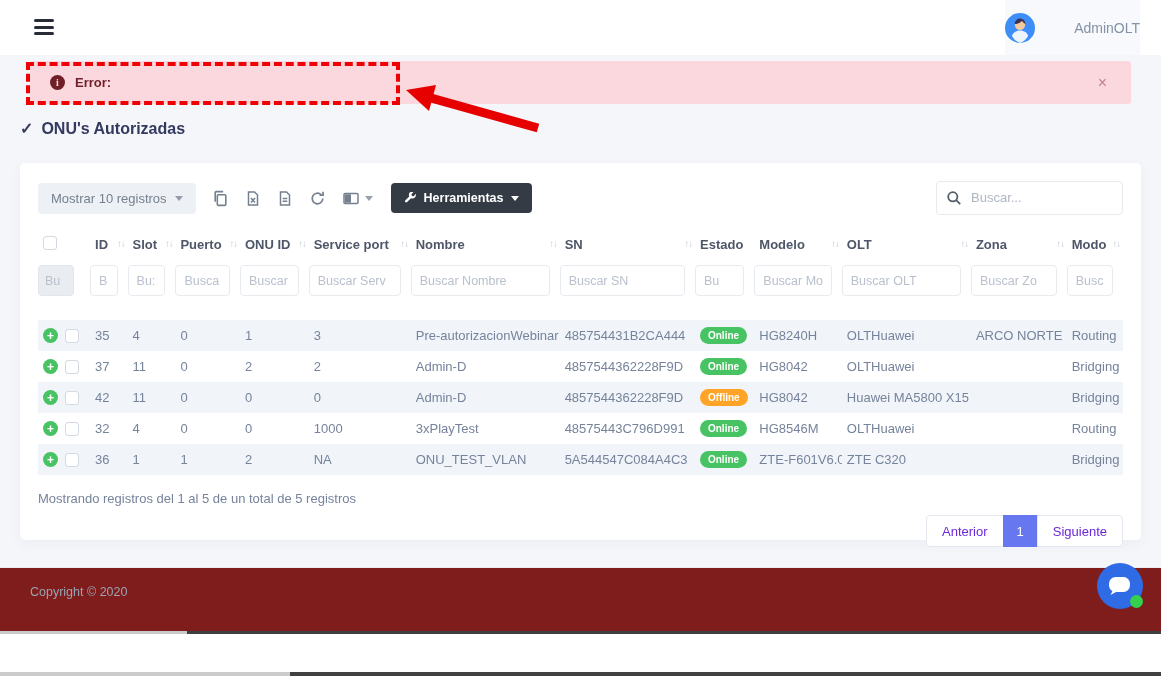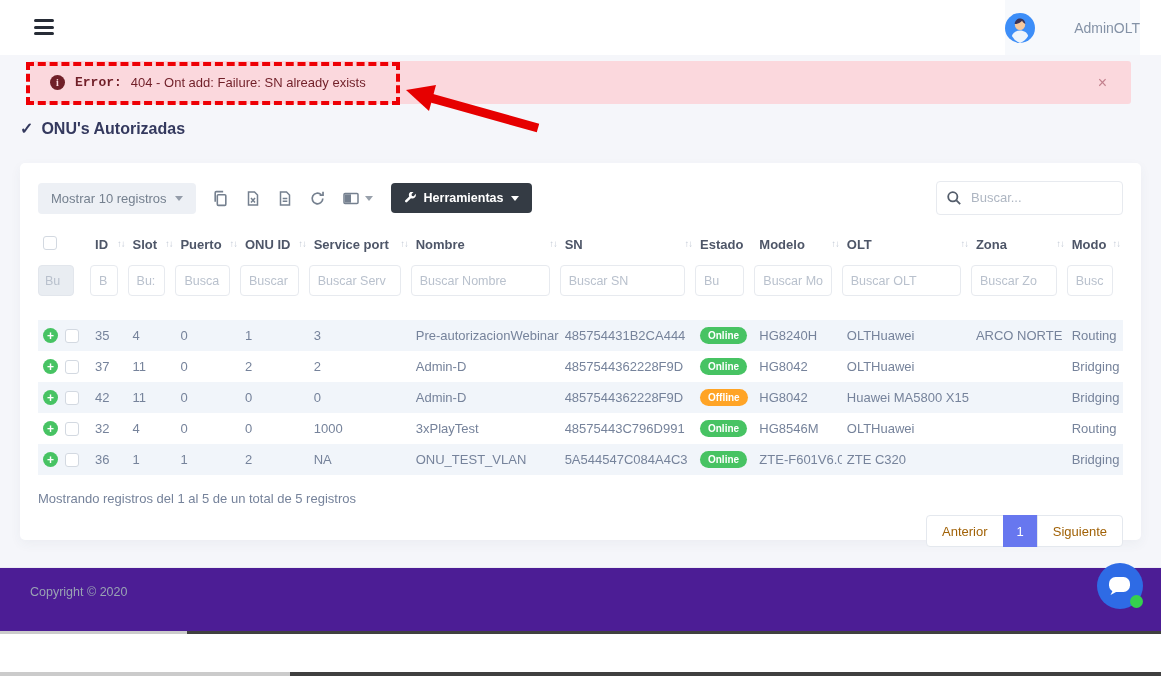--- a/index.html
+++ b/index.html
@@ -16,21 +16,21 @@
 
   
   .content{ position:absolute; top:55px; left:0; width:100%; height:512px; background:#f5f6fa; }
 
   .alert{ position:absolute; left:30px; top:6px; width:1101px; height:43px; background:var(--alert-bg,#fbd8dd);
           border-radius:3px; display:flex; align-items:center; color:var(--alert-text,#701f28);
           font-size:13px; padding:0 20px; }
   .alert-ico{ width:15px; height:15px; border-radius:50%; background:var(--alert-text,#701f28); color:#fbd8dd;
               font-size:10px; font-weight:bold; font-family:"Liberation Serif",serif;
               display:flex; align-items:center; justify-content:center; margin-right:10px; flex:none; }
-  .alert b{ margin-right:9px;font-family:Liberation Mono, monospace; }
+  .alert b{ margin-right:20px; }
   .alert-close{ position:absolute; right:24px; color:#c2808d; font-size:16px; cursor:pointer; line-height:1; }
 
   .dashed-box{ position:absolute; left:26px; top:7px; width:374px; height:43px;
                border:4px dashed var(--annotation-red,#ef0005); z-index:6; }
   .arrow{ position:absolute; left:398px; top:26px; width:150px; height:56px; z-index:7; }
   .callout{ position:absolute; left:530px; top:47px; width:240px; background:var(--callout-bg,#ffff9c);
             border:2px solid var(--annotation-red,#e60000); border-radius:10px; padding:9px 12px;
             font-family:"DejaVu Sans Mono",monospace; font-size:12.5px; color:#50503f; line-height:1.5; z-index:7; }
 
   .page-title{ position:absolute; left:20px; top:64px; font-size:16px; font-weight:700; color:#34395e;
@@ -82,27 +82,27 @@
          line-height:1; cursor:pointer; flex:none; }
   .checkbox{ width:14px; height:14px; border:1.5px solid #d3d9e1; border-radius:3px; background:#fff;
              display:inline-block; cursor:pointer; flex:none; }
   .badge{ display:inline-block; padding:3px 8px; border-radius:10px; font-size:10px; font-weight:700; color:#fff; }
   .badge-online{ background:var(--online,#47c363); }
   .badge-offline{ background:var(--offline,#ffa426); }
 
   .info{ margin-top:16px; font-size:13px; color:#76839b; }
   .pagination{ display:flex; justify-content:flex-end; margin-top:9px; }
   .page-btn{ height:32px; display:flex; align-items:center; padding:0 15px; border:1px solid #e4e8ee;
-             background:#fff; color:#a16207; font-size:13px; cursor:pointer; margin-left:-1px; }
+             background:#fff; color:#6d28d9; font-size:13px; cursor:pointer; margin-left:-1px; }
   .page-btn.prev{ border-radius:4px 0 0 4px; margin-left:0; }
   .page-btn.next{ border-radius:0 4px 4px 0; }
   .page-btn.active{ background:var(--accent,#6777ef); border-color:var(--accent,#6777ef); color:#fff; padding:0 13px; }
 
   
-  .footer{ position:absolute; top:567px; left:0; width:100%; height:64px; background:#4c1d95;
+  .footer{ position:absolute; top:567px; left:0; width:100%; height:64px; background:#7f1d1d;
            border-top:1px solid #ececf3; padding:14px 30px; font-size:12.5px; color:#99a3b3; line-height:1.65; }
 
   .chat-fab{ position:absolute; left:1096px; top:562px; width:48px; height:48px; z-index:9; cursor:pointer; }
   .chat-dot{ position:absolute; right:1px; bottom:2px; width:13px; height:13px; border-radius:50%;
              background:#35d14e; }
 
   .bar{ position:absolute; left:0; width:100%; }
   .bar i{ position:absolute; top:0; height:100%; display:block; }
   .bar1{ top:631px; height:3px; }
   .bar2{ top:672px; height:4px; }
@@ -128,21 +128,20 @@
       </svg>
       <span>AdminOLT</span>
     </div>
   </header>
 
   <div class="content">
 
     <div class="alert">
       <span class="alert-ico">i</span>
       <b>Error:</b>
-      <span>404 - Ont add: Failure: SN already exists</span>
       <span class="alert-close">×</span>
     </div>
 
     <div class="dashed-box"></div>
 
     <svg class="arrow" viewBox="0 0 150 56">
       <line x1="140" y1="47" x2="33" y2="17" stroke="#e60000" stroke-width="9"></line>
       <polygon points="8,9 31,30 38,4" fill="#e60000"></polygon>
     </svg>
 

